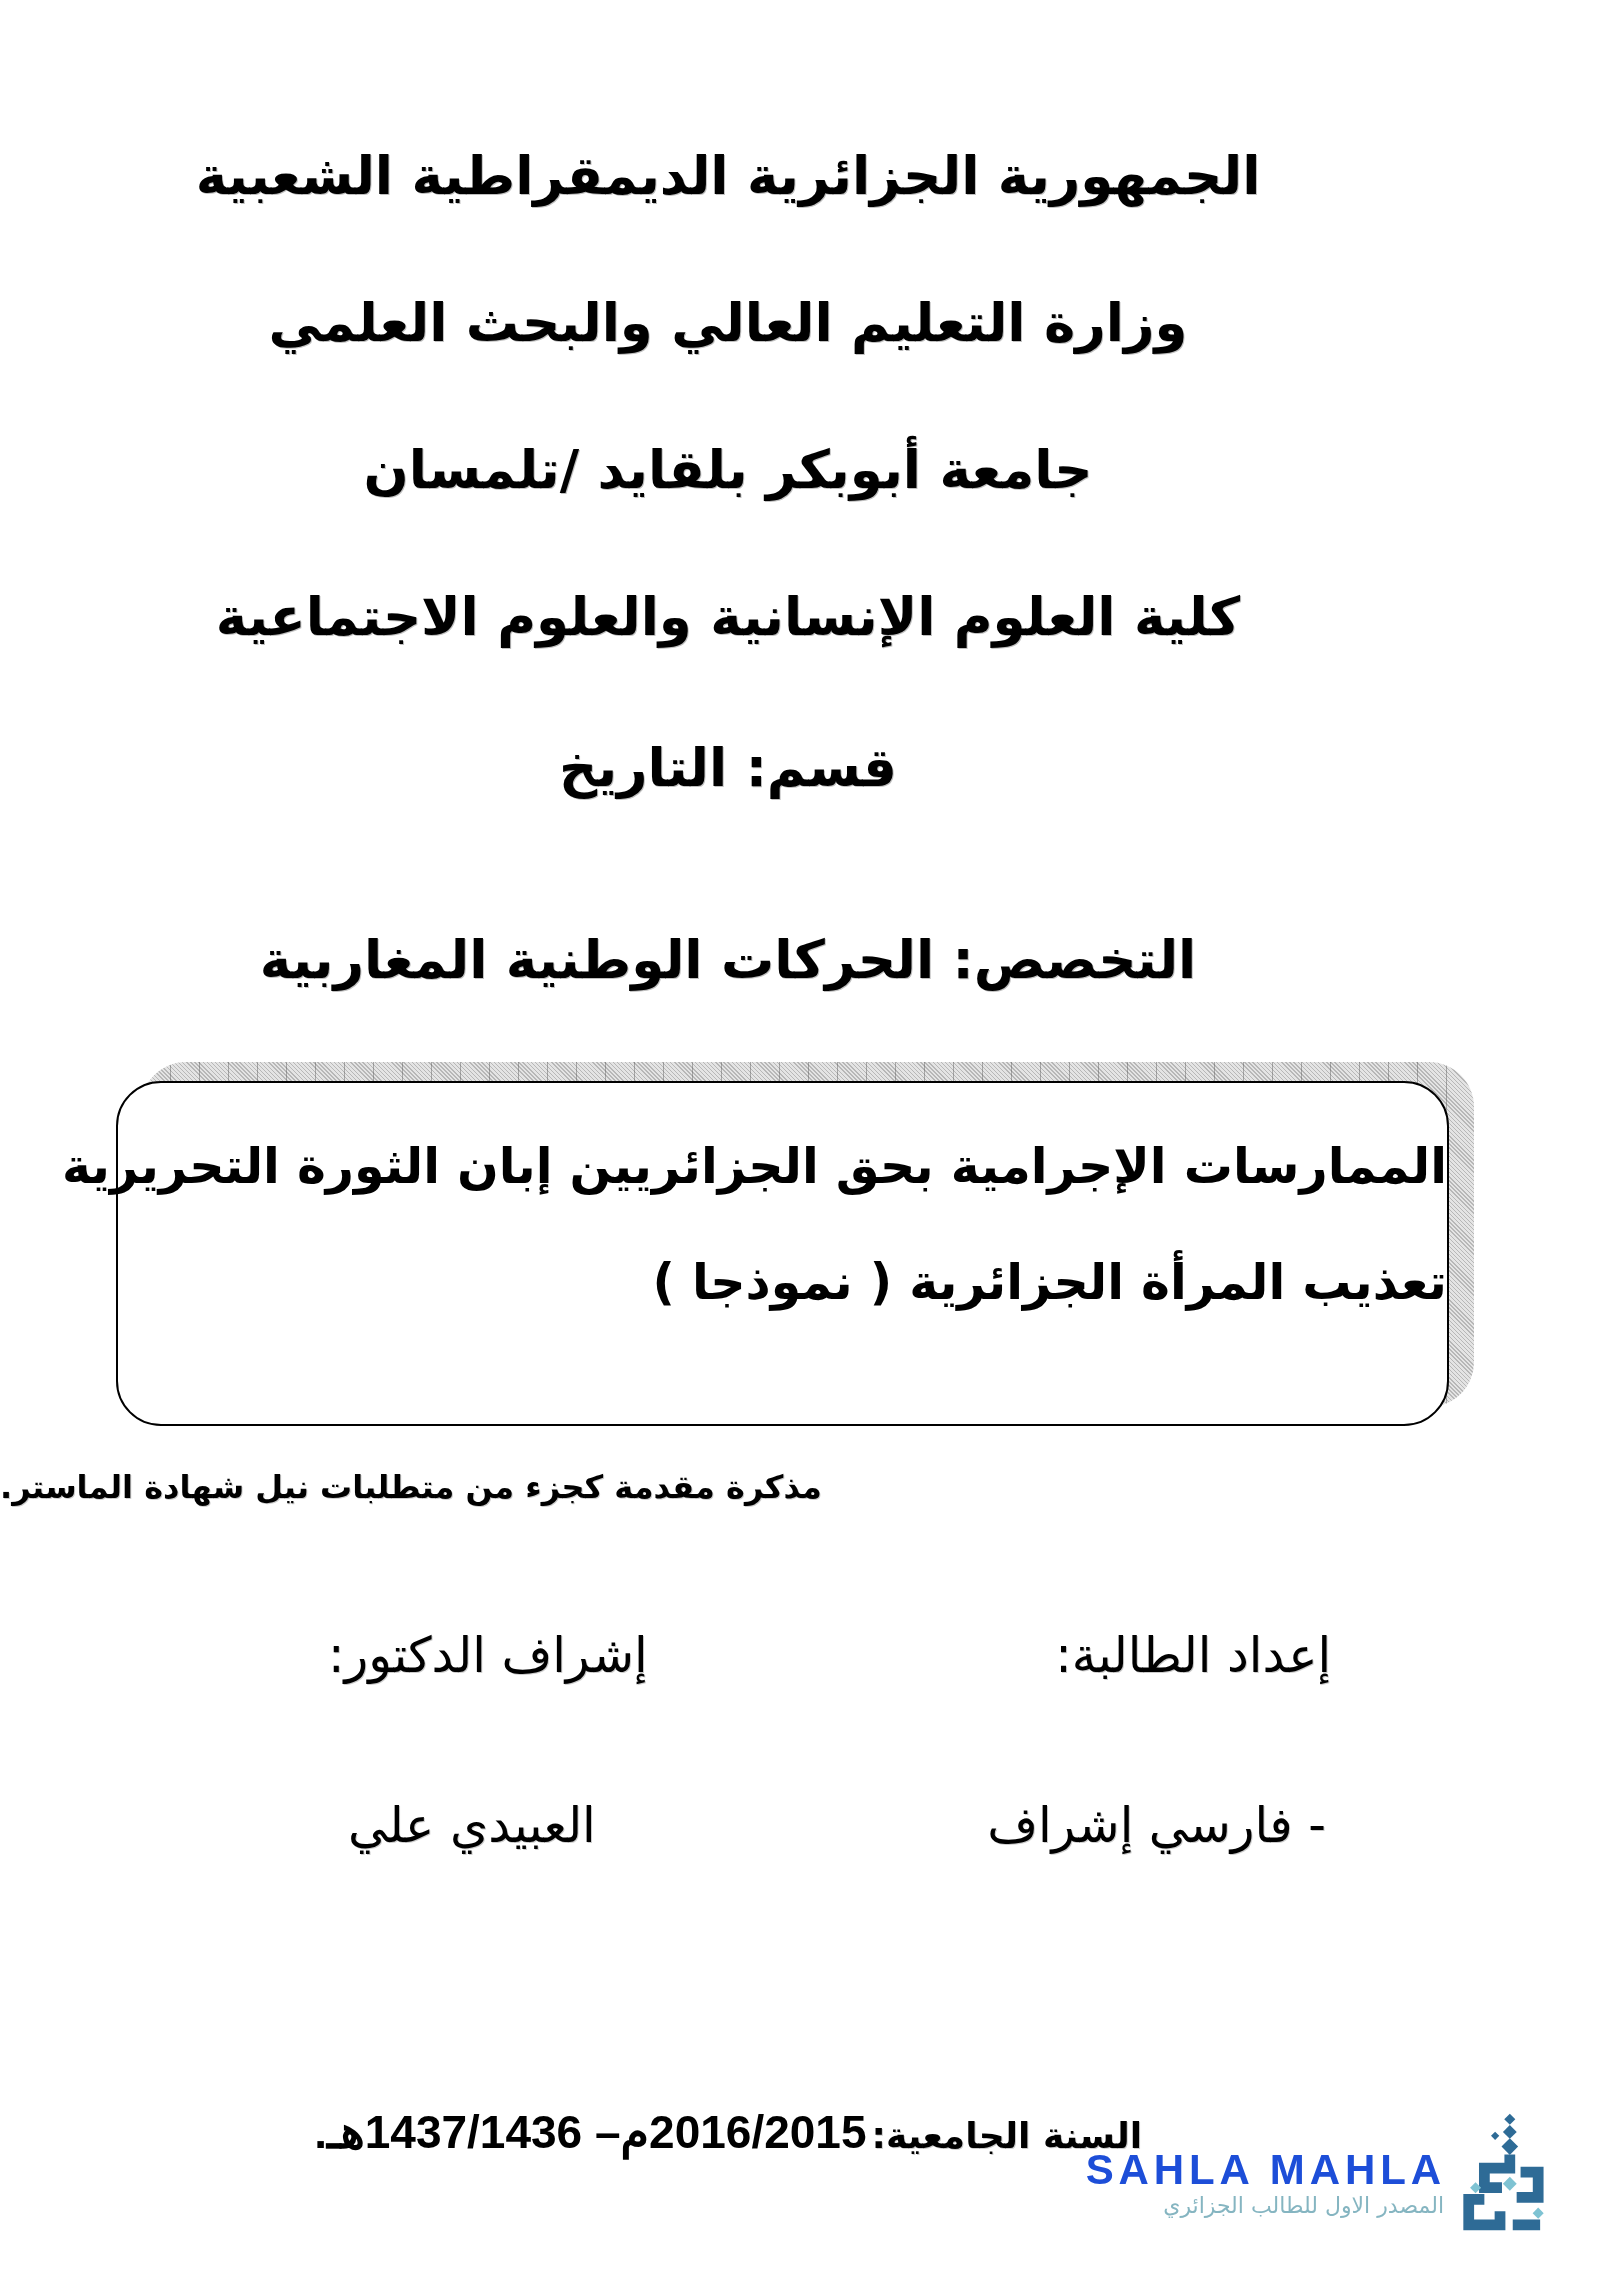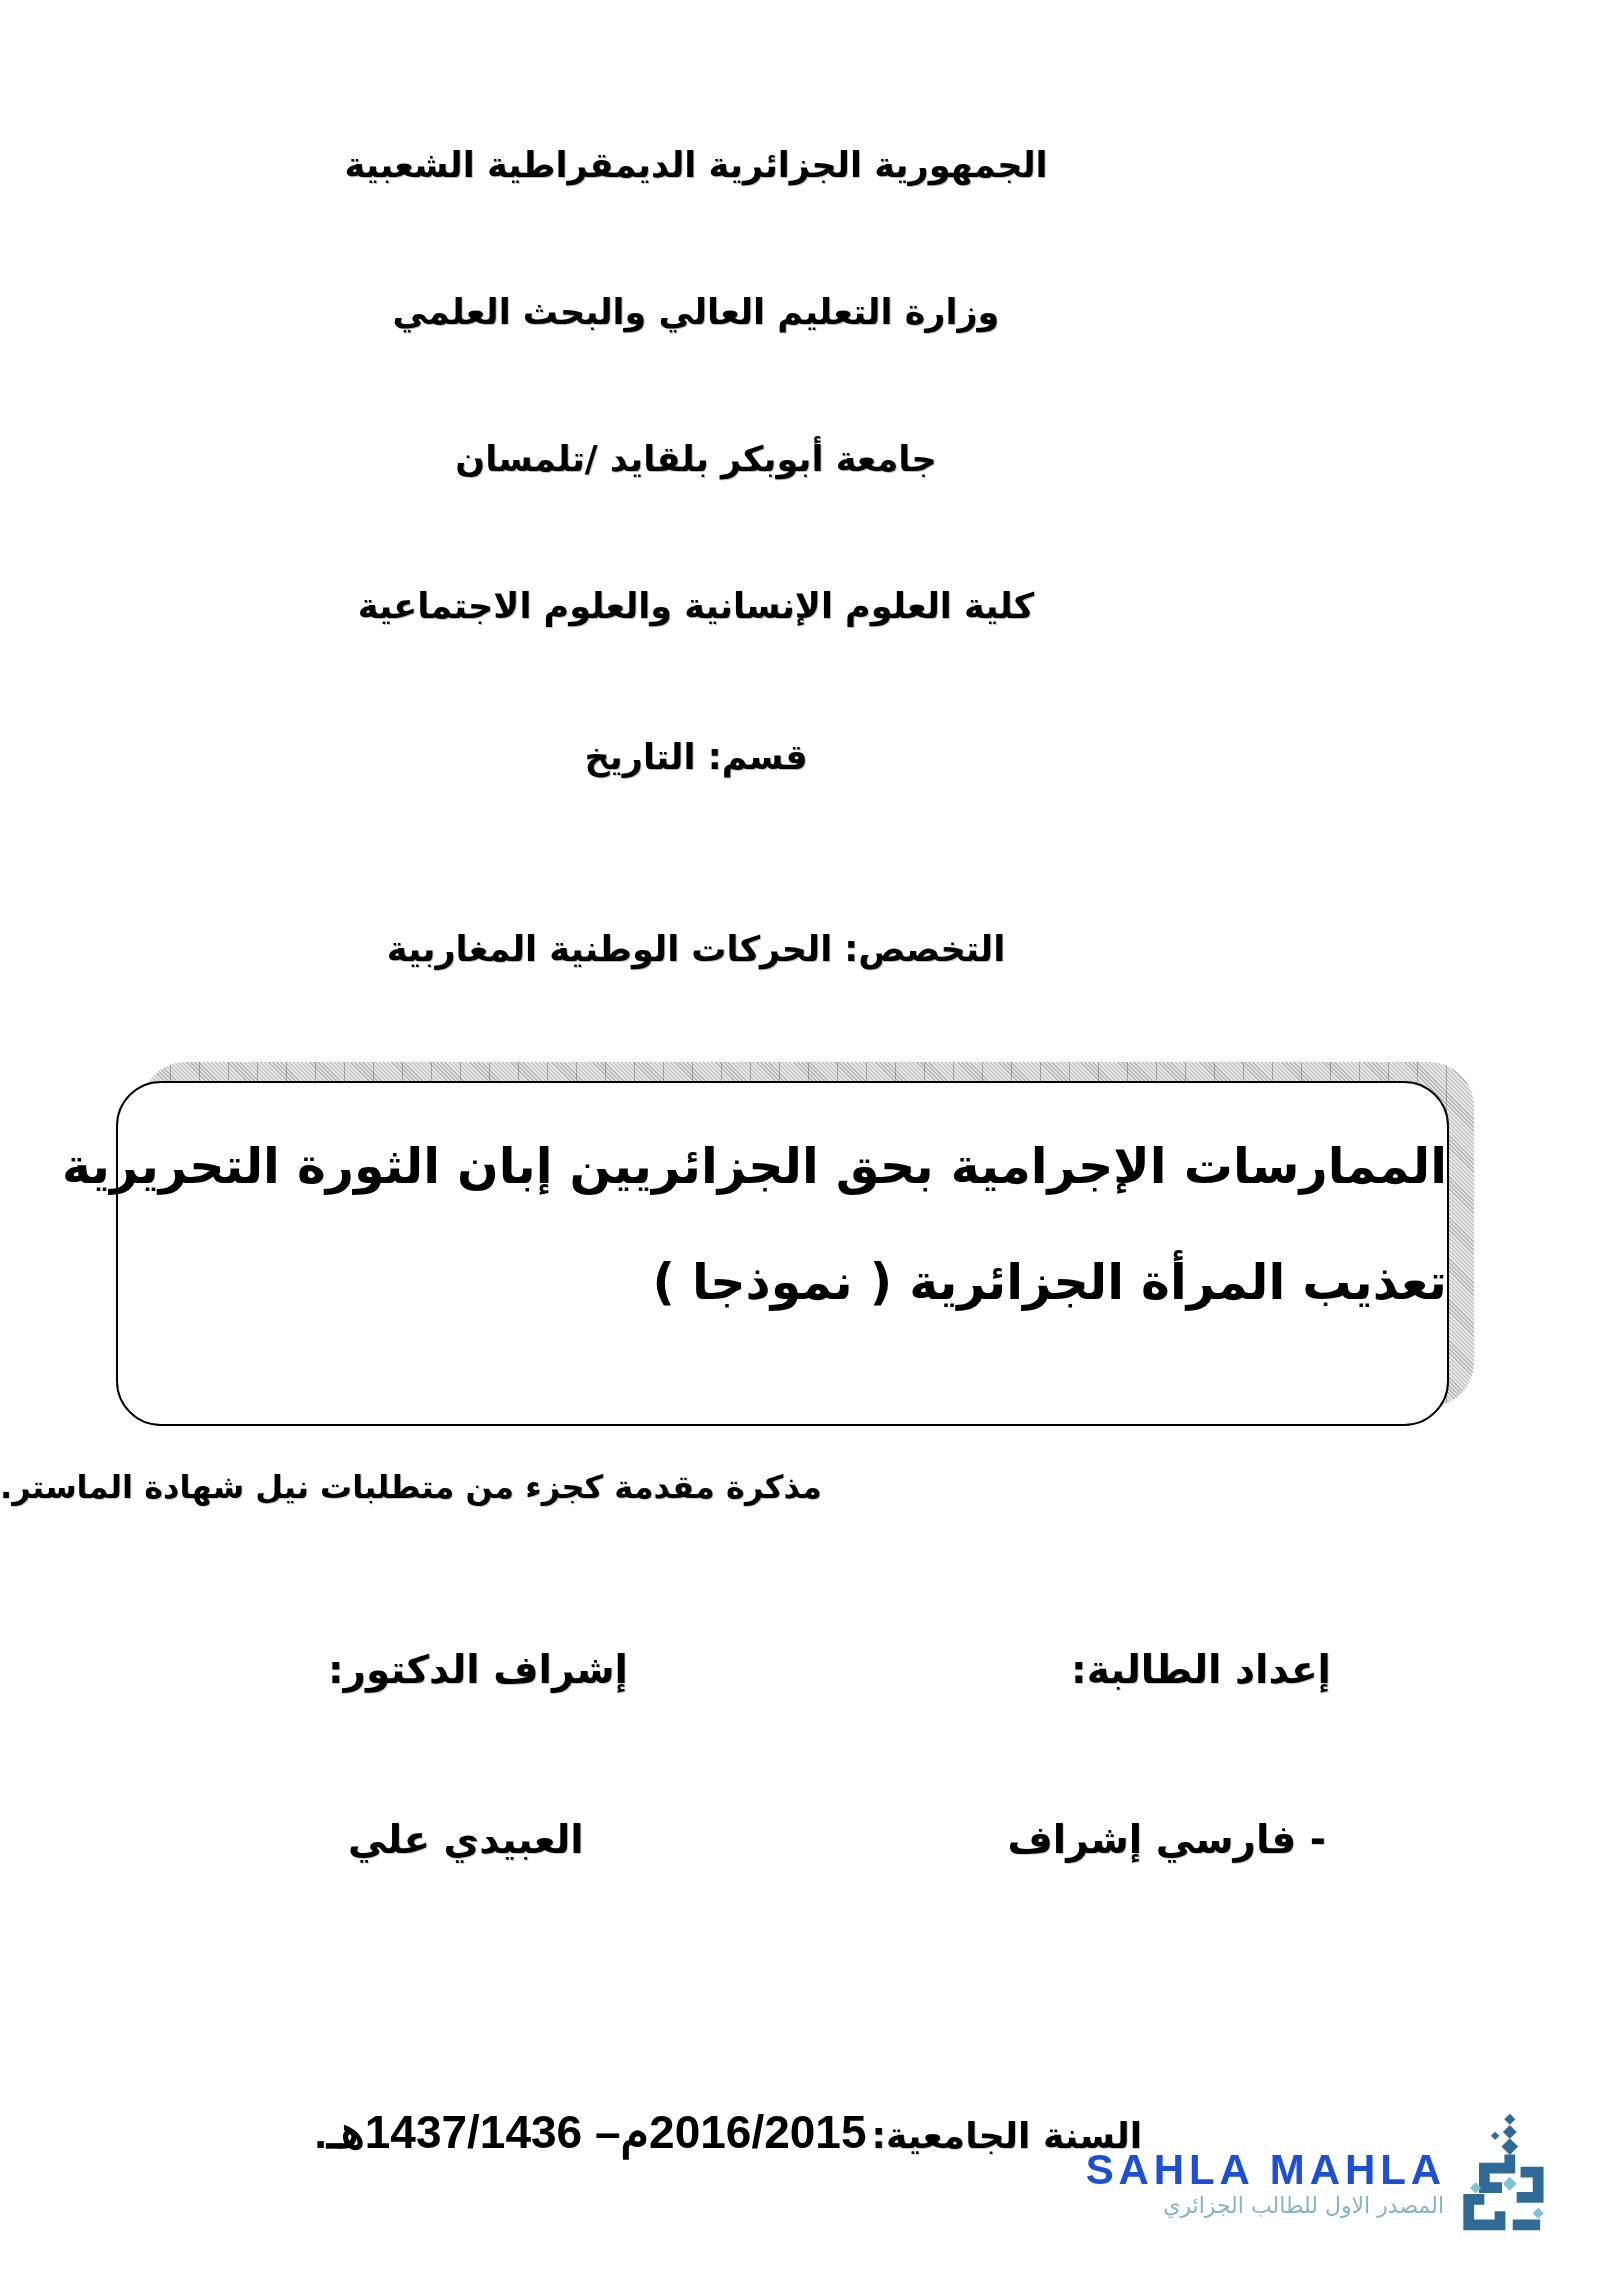--- a/index.html
+++ b/index.html
@@ -9,24 +9,25 @@
     background:#ffffff;
     overflow:hidden;
     font-family:"DejaVu Sans", sans-serif;
     color:#000;
     direction:rtl;
   }
   
   .hline{
     position:absolute;left:0;width:1392px;
     text-align:center;
-    font-size:35px;
+    font-size:53px;
     font-weight:600;
     white-space:nowrap;
     text-shadow:1px 1px 0 rgba(0,0,0,0.25);
+    padding-left:32px;
   }
   
   .title-shadow{
     position:absolute;
     left:141px;top:1062px;
     width:1333px;height:345px;
     border-radius:45px;
     background-color:#d7d7d7;
     background-image:
       repeating-linear-gradient(90deg, rgba(90,90,90,.45) 0 1px, transparent 1px 29px),
@@ -54,25 +55,24 @@
     position:absolute;left:0;top:1468px;width:1392px;
     text-align:left;
     font-size:32px;
     font-weight:600;
     white-space:nowrap;
     text-shadow:1px 1px 0 rgba(0,0,0,0.2);
   }
   
   .credit{
     position:absolute;
-    font-size:39px;
-    font-weight:700;
+    font-size:49px;
+    font-weight:400;
     white-space:nowrap;
     text-shadow:1px 1px 0 rgba(0,0,0,0.2);
-    margin-top:20px;
   }
   .credit.student-label{right:289px;top:1627px;}
   .credit.supervisor-label{left:328px;top:1627px;}
   .credit.student-name{right:294px;top:1797px;}
   .credit.supervisor-name{left:348px;top:1797px;}
   
   .year-line{
     position:absolute;
     right:478px;top:2105px;
     direction:rtl;

